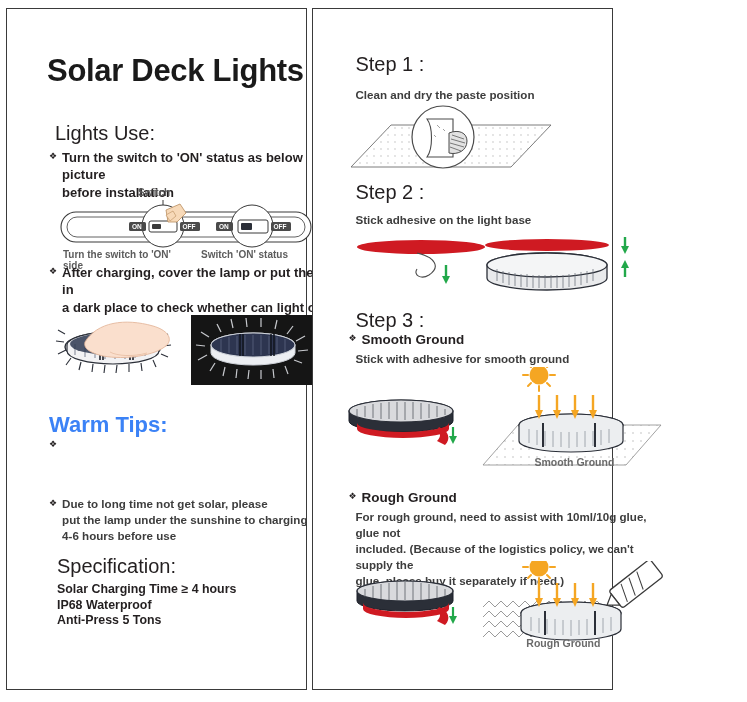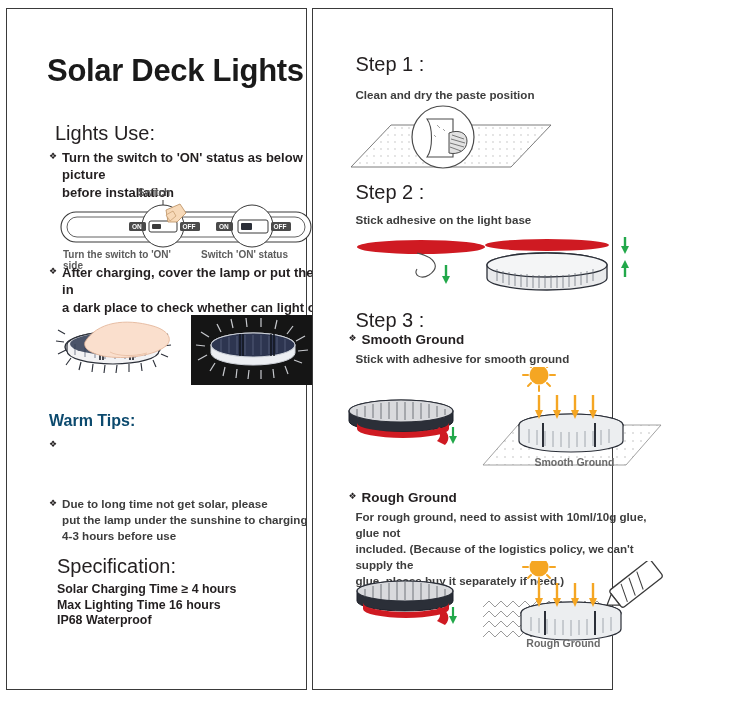--- a/index.html
+++ b/index.html
@@ -43,23 +43,23 @@
     color: #1a1a1a;
     margin: 44px 0 0 40px;
     font-family: "Liberation Sans", sans-serif;
   }
   .sec-head {
     font-size: 20px;
     color: #231f20;
     font-family: "Liberation Sans", sans-serif;
   }
   .sec-head-bold {
-    font-size: 16px;
-    font-weight: bold;
-    color: #0c4a6e;
+    font-size: 22px;
+    font-weight: bold;
+    color: #3b82f6;
   }
   .body-txt {
     font-size: 13px;
     font-weight: bold;
     line-height: 1.33;
     color: #231f20;
   }
   .body-txt-reg {
     font-size: 11.6px;
     font-weight: bold;
@@ -257,30 +257,30 @@
     </div>
 
     <div class="abs bullet-row" style="left:42px; top:428px; width:300px;">
       <span class="bullet">❖</span>
     </div>
 
     <div class="abs bullet-row" style="left:42px; top:487px; width:305px;">
       <span class="bullet">❖</span>
       <span class="body-txt-reg" style="white-space:pre-line;">Due to long time not get solar, please
 put the lamp under the sunshine to charging
-4-3 hours before use</span>
+4-6 hours before use</span>
     </div>
 
     <div class="abs" style="left:50px; top:546px;">
       <span class="sec-head">Specification:</span>
     </div>
     <div class="abs" style="left:50px; top:573px;">
       <div class="spec-line">Solar Charging Time ≥ 4 hours</div>
-      <div class="spec-line">Max Lighting Time 16 hours</div>
       <div class="spec-line">IP68 Waterproof</div>
+      <div class="spec-line">Anti-Press 5 Tons</div>
     </div>
 
   </div>
 
   <div class="panel panel-right">
 
     <div class="abs" style="left:42px; top:44px;">
       <span class="sec-head">Step 1 :</span>
     </div>
     <div class="abs body-txt-reg" style="left:42px; top:78px;">Clean and dry the paste position</div>

